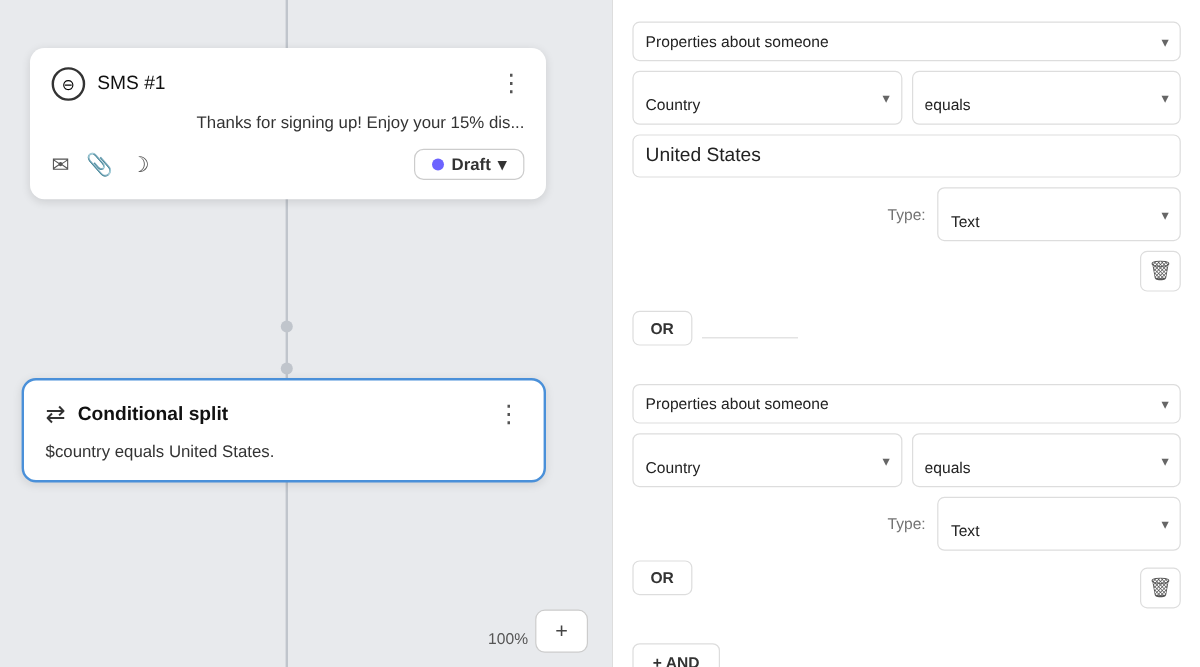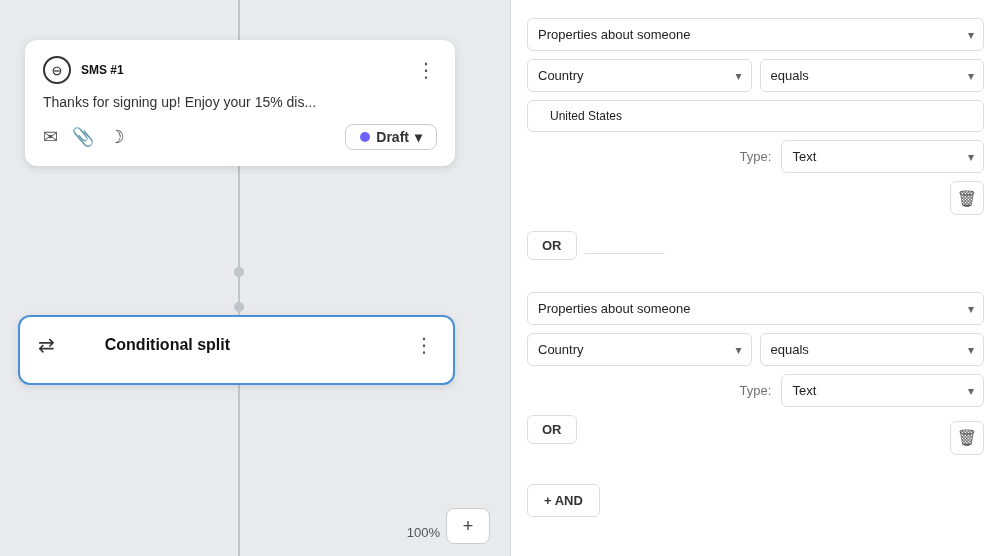--- a/index.html
+++ b/index.html
@@ -55,37 +55,38 @@
       height: 28px;
       border: 2px solid #333;
       border-radius: 50%;
       display: flex;
       align-items: center;
       justify-content: center;
       font-size: 14px;
     }
 
     .sms-title {
-      font-size: 12px;
-      font-weight: 700;
+      font-size: 16px;
+      font-weight: 400;
       color: #111;
     }
 
     .three-dots {
       font-size: 20px;
       color: #555;
       cursor: pointer;
       line-height: 1;
       letter-spacing: 1px;
     }
 
     .sms-body-text {
       font-size: 14px;
       color: #333;
       margin-bottom: 14px;
+      text-align: right;
     }
 
     .sms-card-footer {
       display: flex;
       align-items: center;
       justify-content: space-between;
     }
 
     .sms-icons-row {
       display: flex;
@@ -159,21 +160,20 @@
 
     .split-icon {
       font-size: 20px;
       color: #333;
     }
 
     .split-title {
       font-size: 16px;
       font-weight: 700;
       color: #111;
-      margin-left: 40px;
     }
 
     .split-body {
       font-size: 14px;
       color: #333;
     }
 
     
     .zoom-btn {
       position: absolute;
@@ -234,21 +234,21 @@
       transform: translateY(-50%);
       font-size: 12px;
       color: #666;
       pointer-events: none;
     }
 
     .select-wrapper select {
       width: 100%;
       border: 1.5px solid #ddd;
       border-radius: 6px;
-      padding: 8px 28px 8px 10px;
+      padding: 20px 28px 8px 10px;
       font-size: 13px;
       color: #222;
       background: white;
       appearance: none;
       -webkit-appearance: none;
       cursor: pointer;
     }
 
     .properties-select-wrapper {
       position: relative;
@@ -277,22 +277,22 @@
       background: white;
       appearance: none;
       -webkit-appearance: none;
       cursor: pointer;
     }
 
     .filter-input {
       width: 100%;
       border: 1.5px solid #ddd;
       border-radius: 6px;
-      padding: 8px 22px;
-      font-size: 12px;
+      padding: 8px 10px;
+      font-size: 16px;
       color: #222;
       background: white;
       margin-bottom: 8px;
     }
 
     .type-row {
       display: flex;
       align-items: center;
       gap: 10px;
       margin-bottom: 8px;
@@ -407,20 +407,21 @@
   <div class="connector-dot dot-mid"></div>
 
   <div class="split-card">
     <div class="split-card-header">
       <div class="split-title-row" style="display:flex;align-items:center;gap:10px;">
         <span class="split-icon">⇄</span>
         <span class="split-title">Conditional split</span>
       </div>
       <span class="three-dots">⋮</span>
     </div>
+    <p class="split-body">$country equals United States.</p>
   </div>
 
   <span class="zoom-level">100%</span>
   <div class="zoom-btn">+</div>
 </div>
 
 <div class="right-panel">
 
   
   <div class="filter-group">

